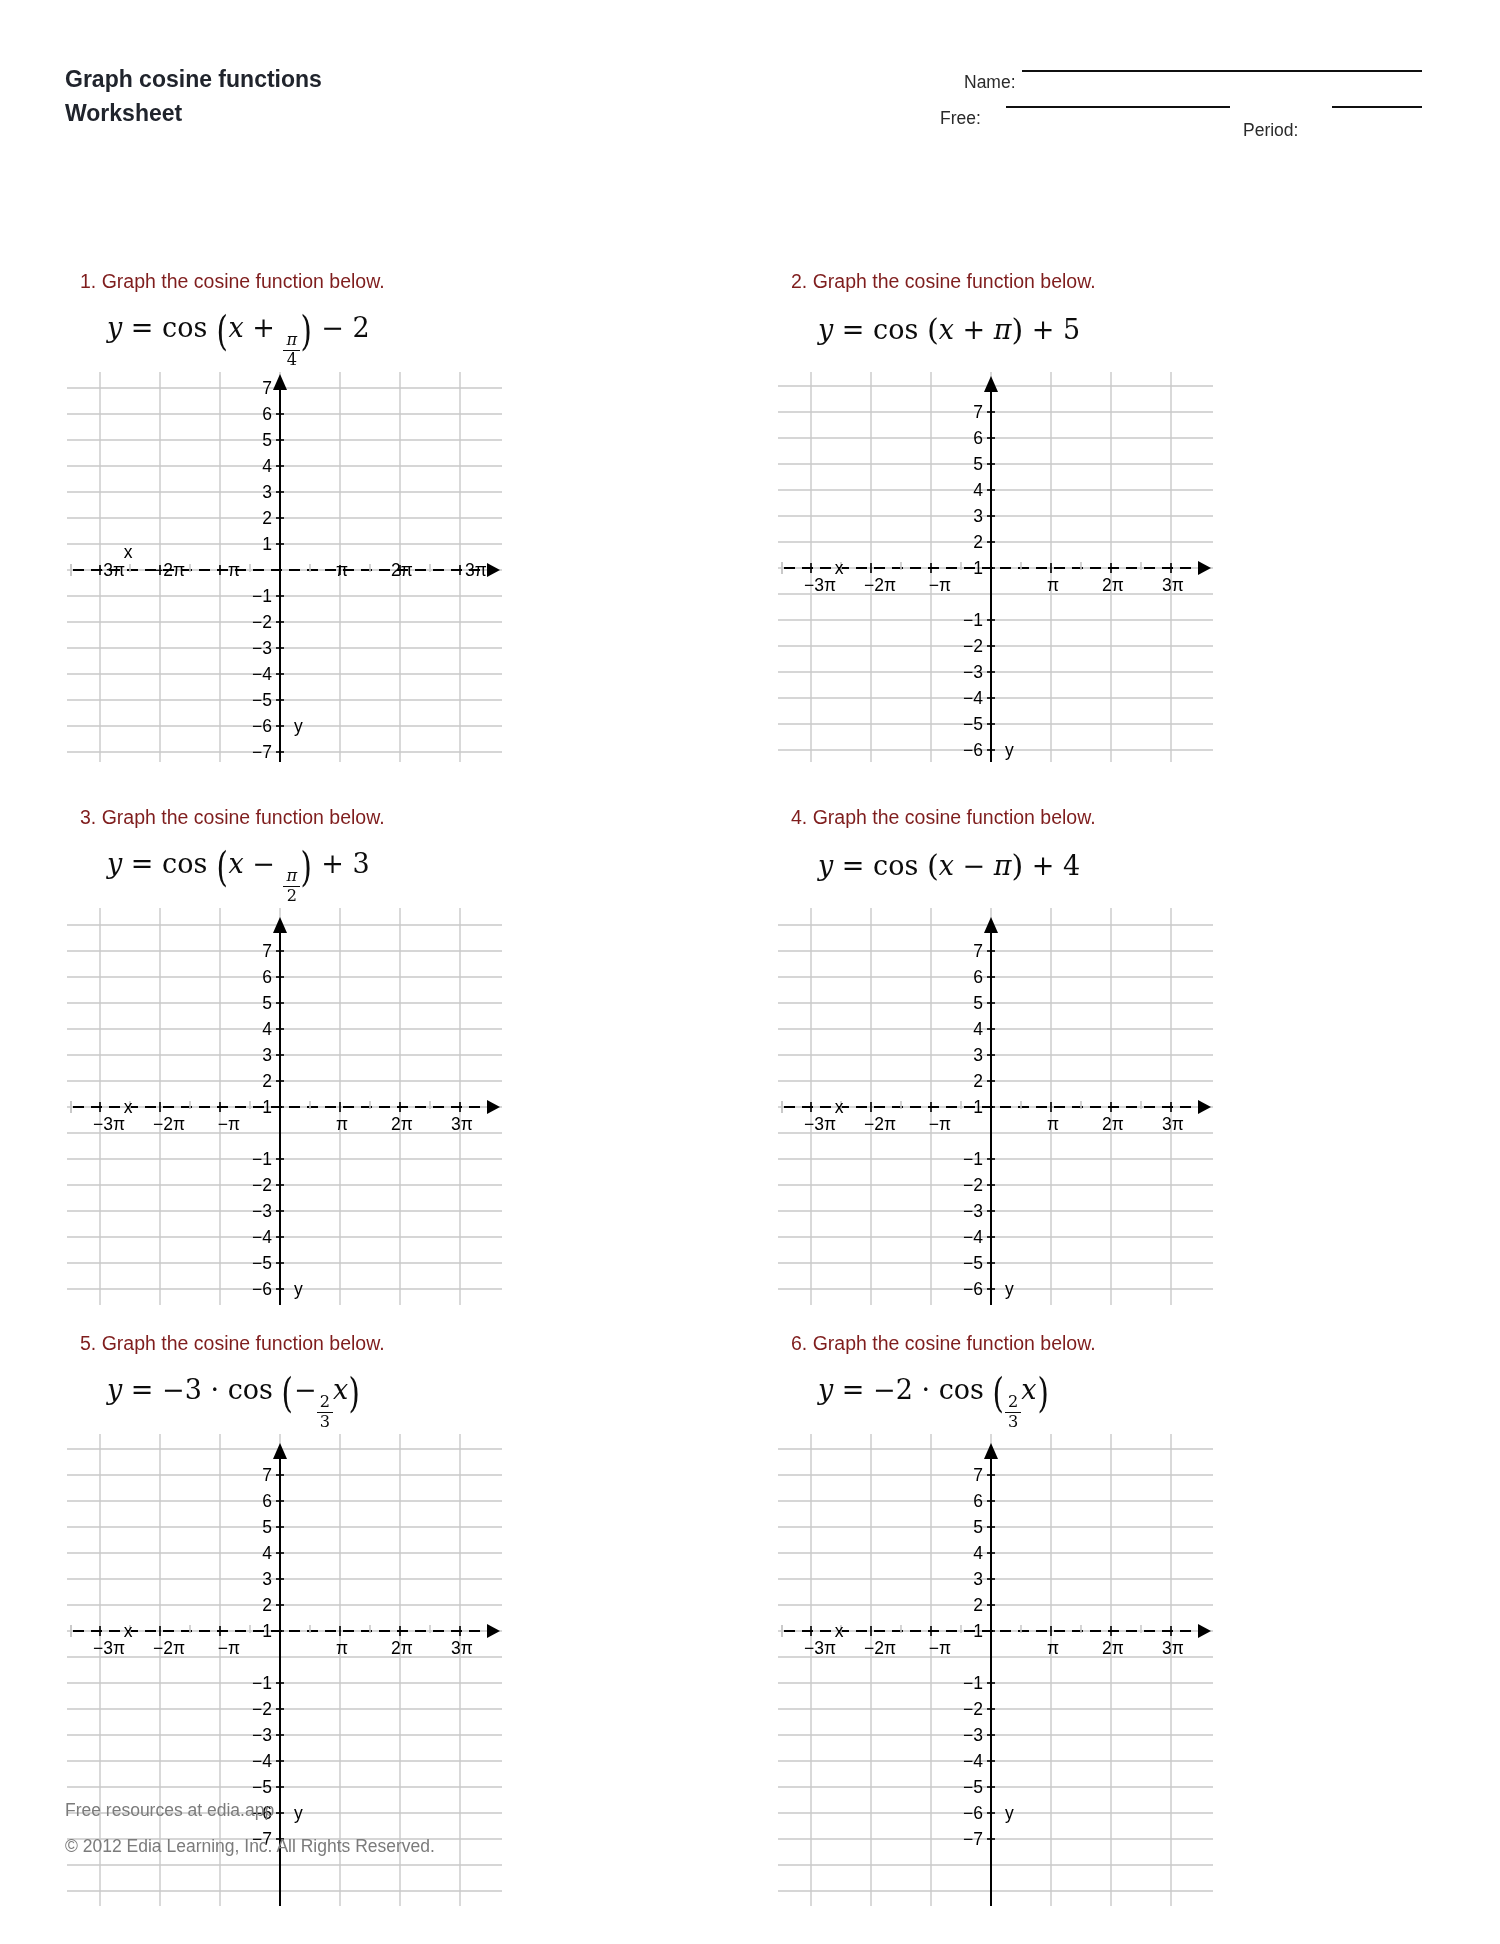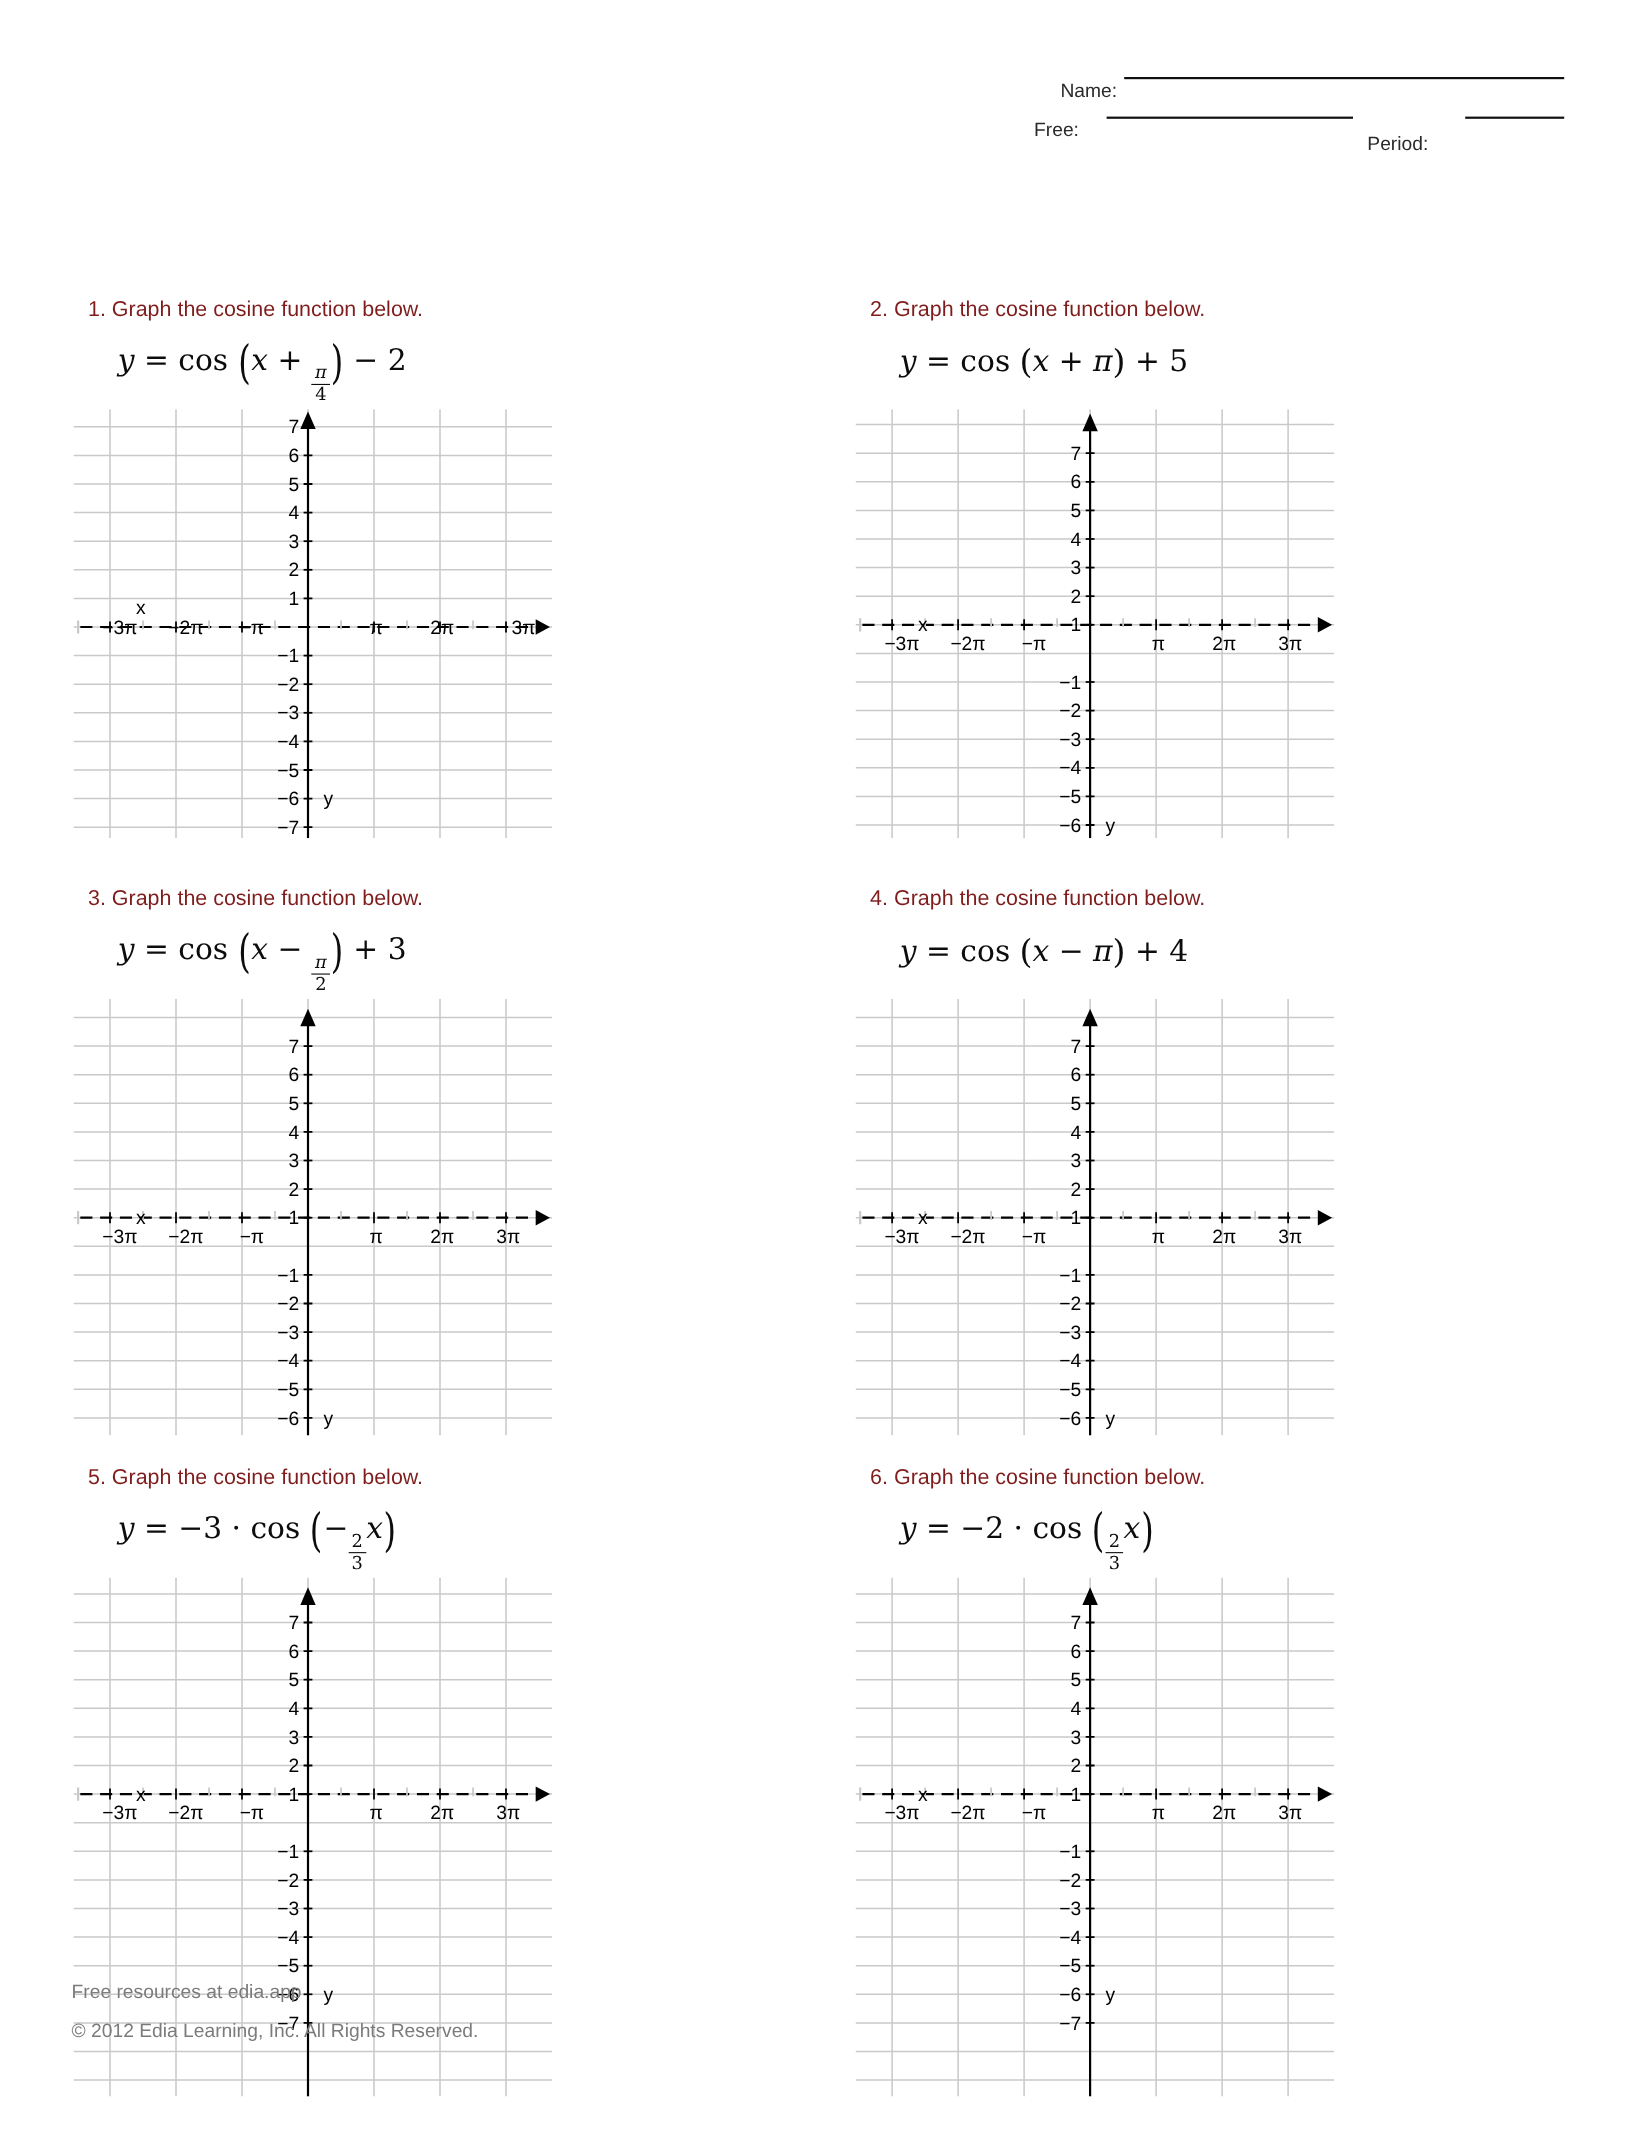--- a/index.html
+++ b/index.html
@@ -29,20 +29,21 @@
   .gridsvg{position:absolute;left:0;top:102px;display:block;}
 
   
   .foot{position:absolute;left:65px;font-size:17.5px;color:#7b7b7b;z-index:6;}
 </style>
 </head>
 <body>
 
 <div class="page">
 
+  <div class="hdr-title"><span>Graph cosine functions</span><br><span>Worksheet</span></div>
 
   <div class="blank-label" style="left:940px;top:72px;margin-left:24px;">Name:</div>
   <div class="blank-line" style="left:1022px;top:70px;width:400px;"></div>
 
   <div class="blank-label" style="left:940px;top:108px;">Free:</div>
   <div class="blank-line" style="left:1006px;top:106px;width:224px;"></div>
 
   <div class="blank-label" style="left:1243px;top:108px;margin-top:12px;">Period:</div>
   <div class="blank-line" style="left:1332px;top:106px;width:90px;"></div>
 

